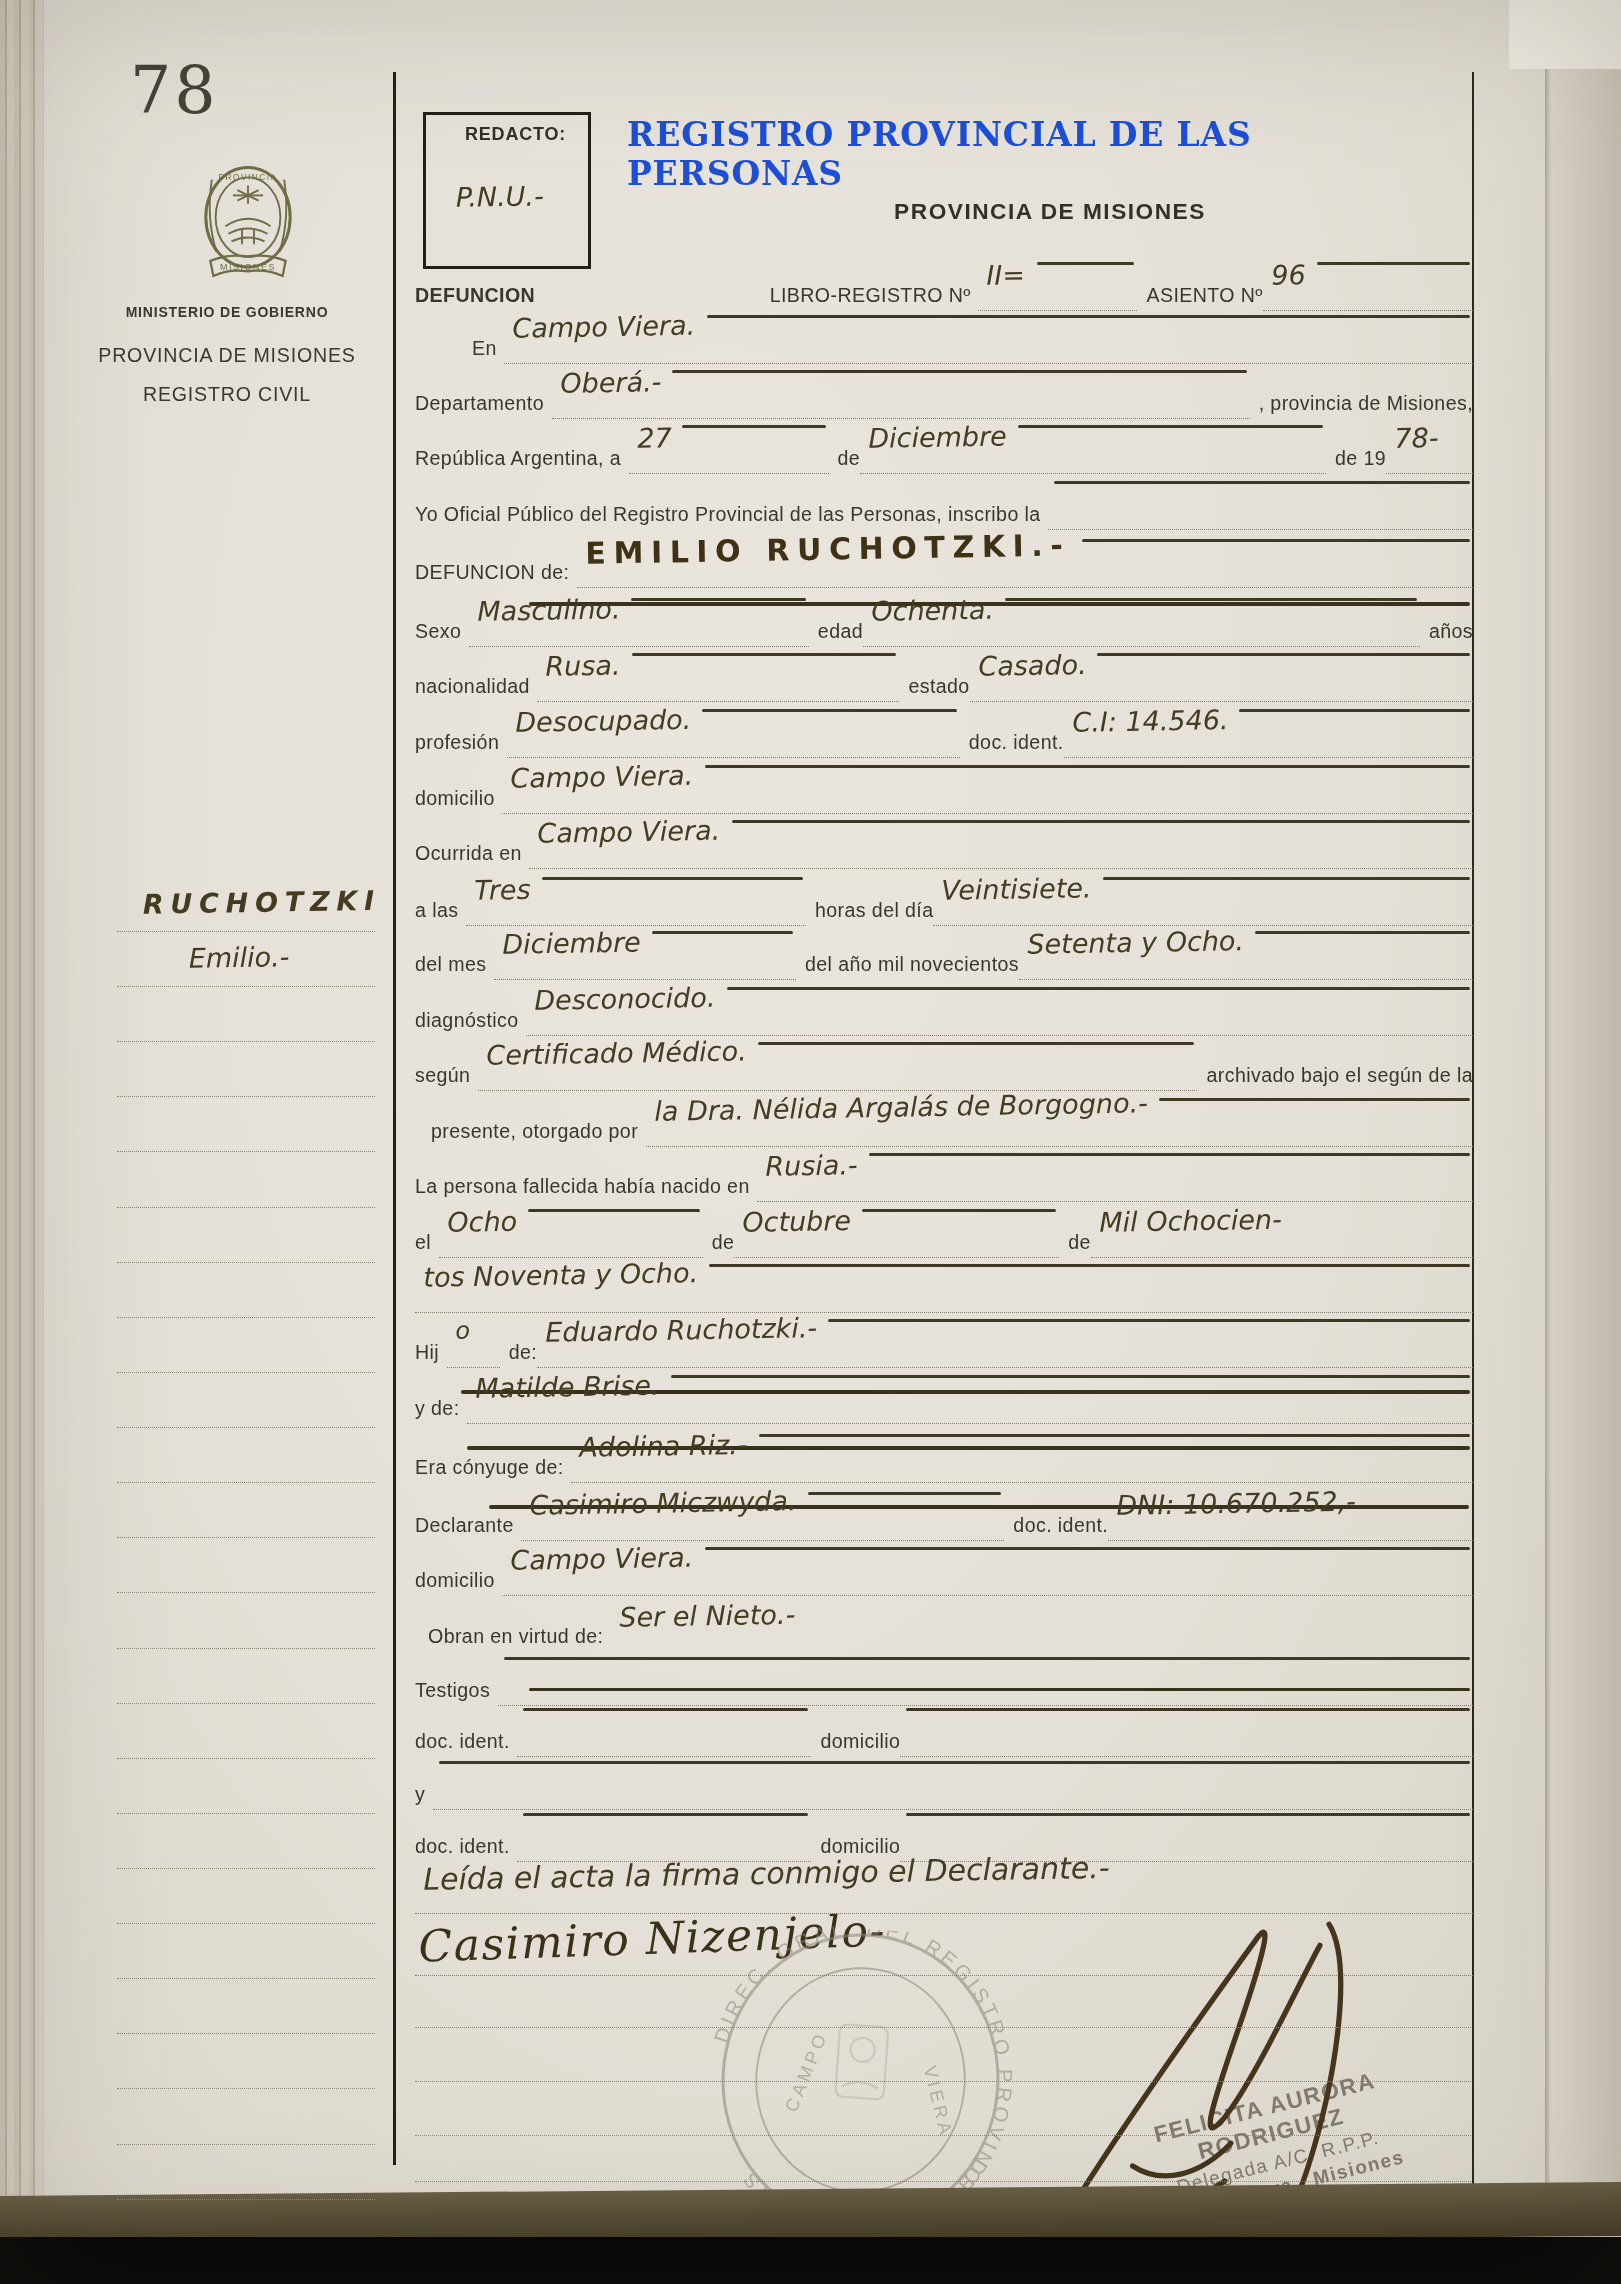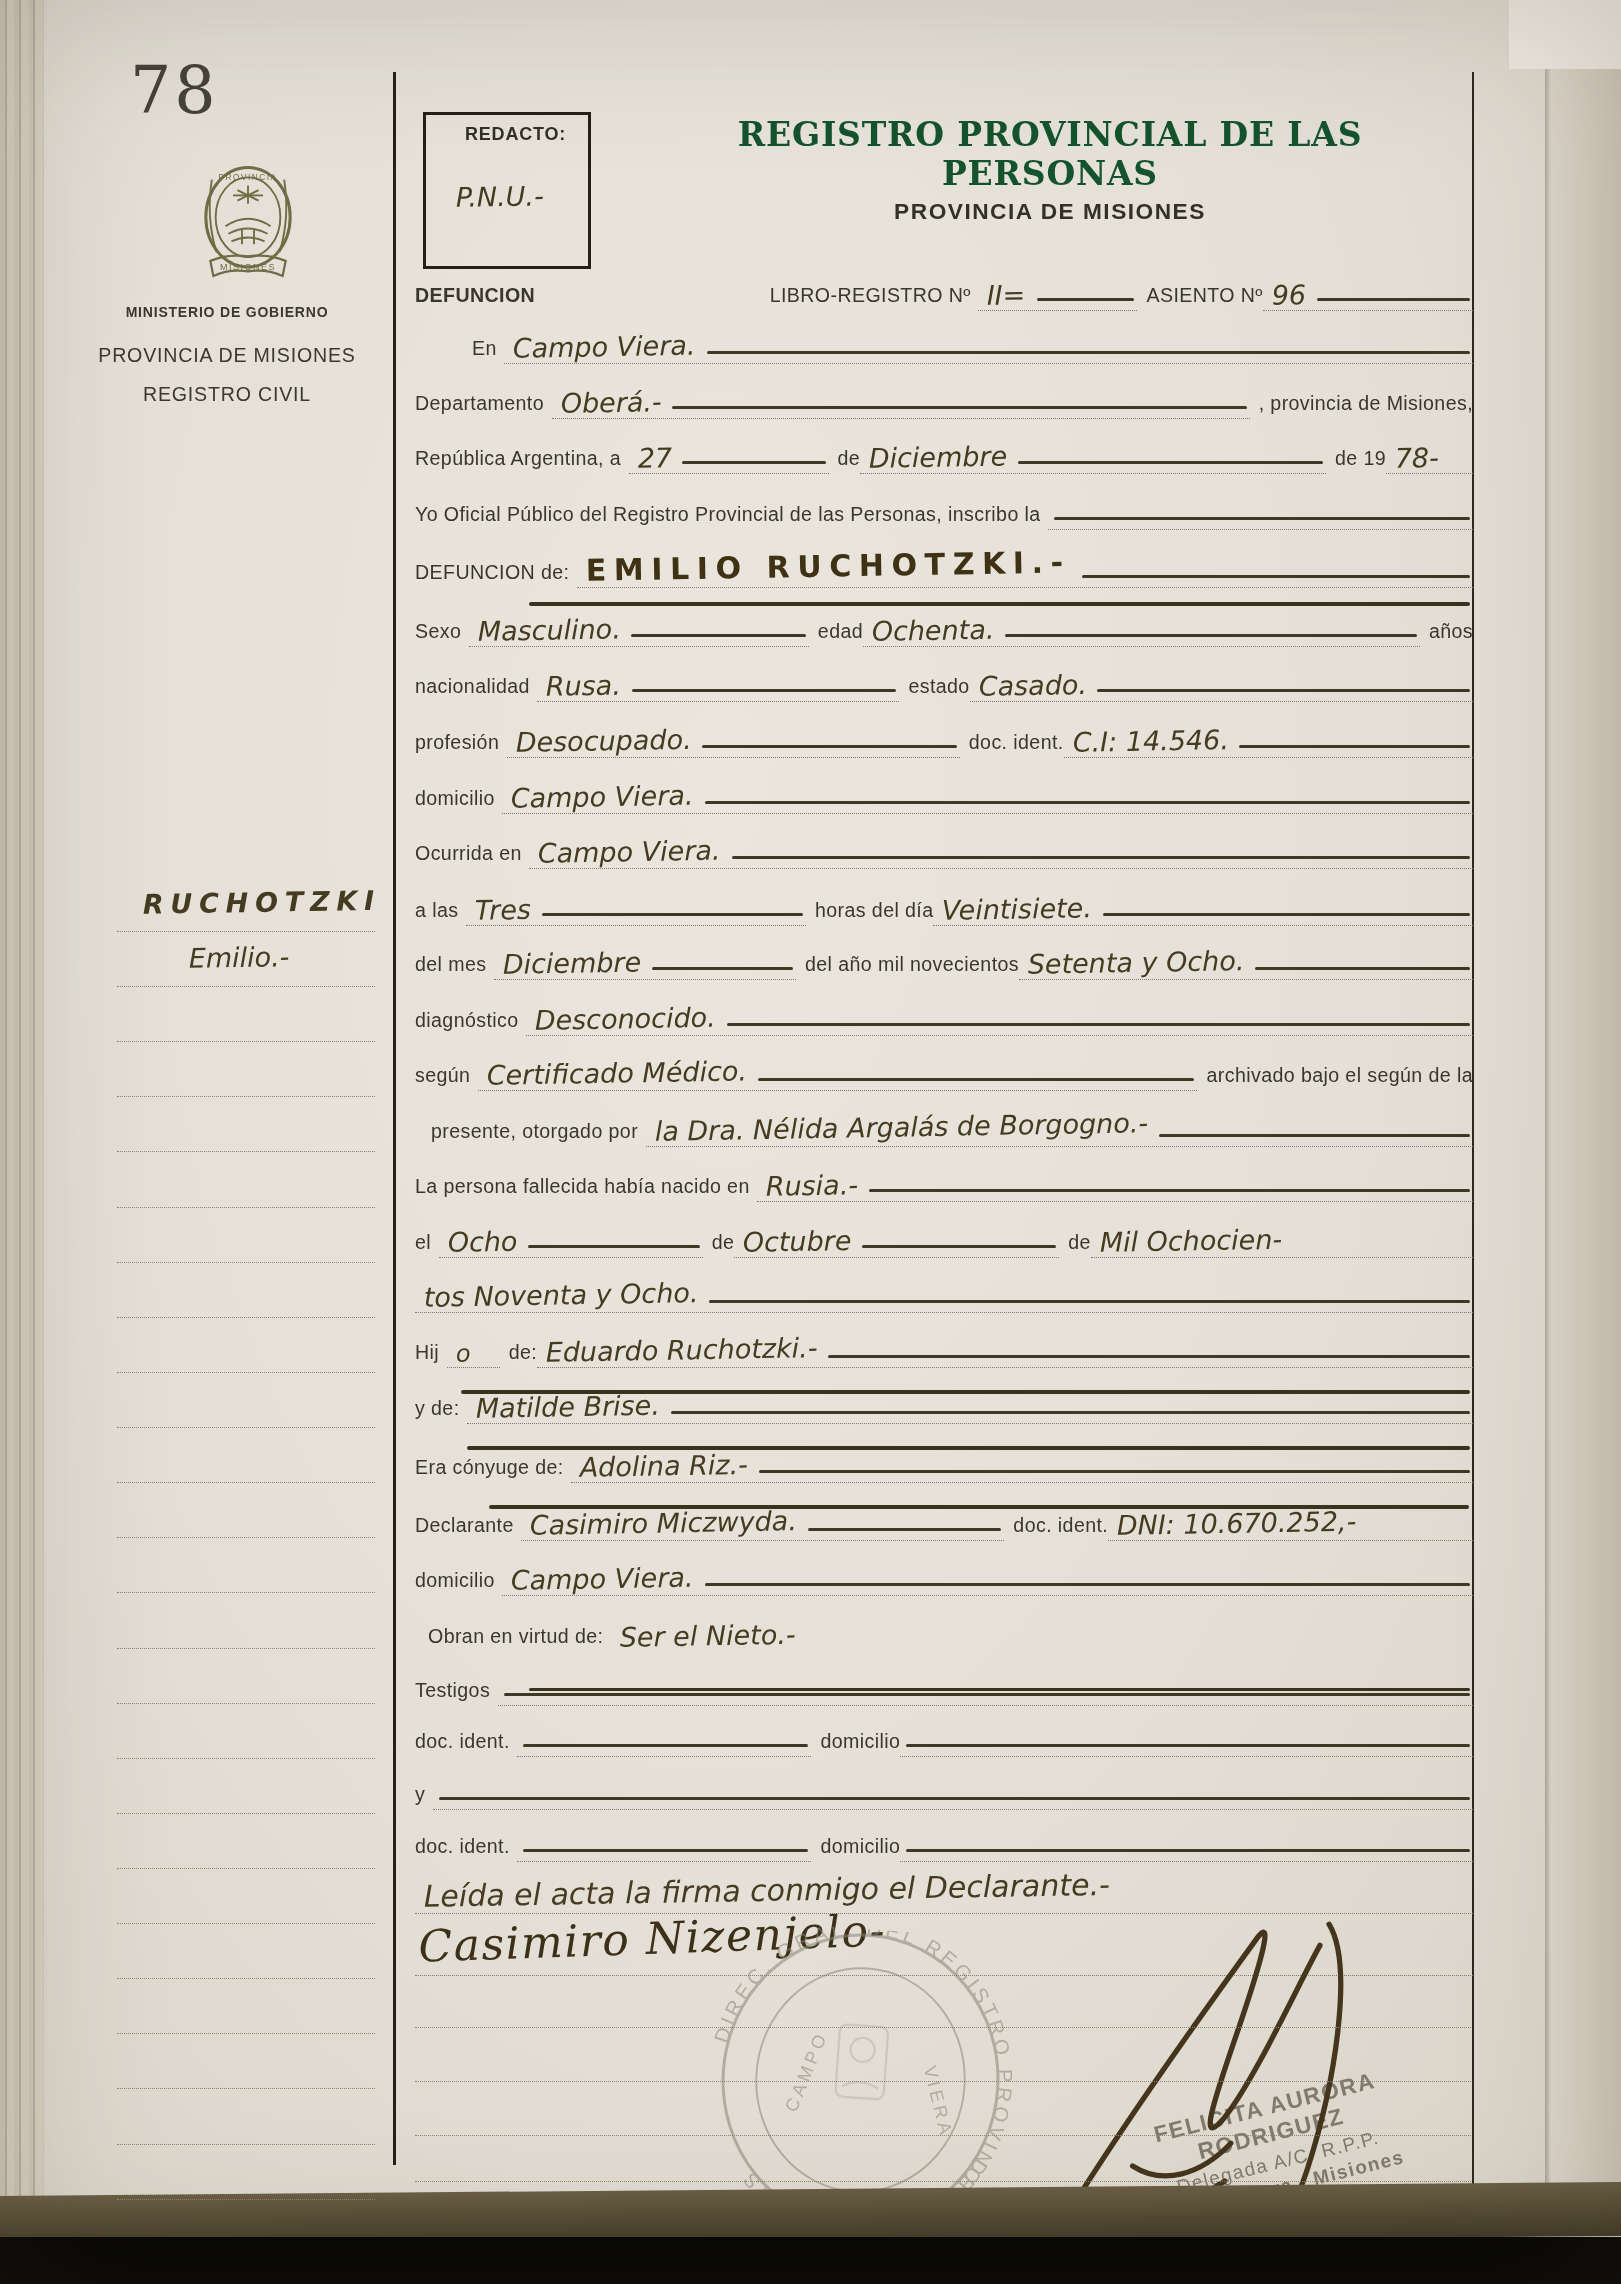--- a/index.html
+++ b/index.html
@@ -34,32 +34,32 @@
   .hw-caps{font-family:"DejaVu Sans",sans-serif;font-weight:bold;color:#3f3520;}
   .margin-surname{position:absolute;left:134px;top:891px;font-size:27px;letter-spacing:6.8px;}
   .margin-given{position:absolute;left:180px;top:945px;}
   .dotline{position:absolute;height:0;border-bottom:1.5px dotted #8a8475;}
 
   
   .redacto{position:absolute;left:423px;top:112px;width:162px;height:151px;border:3.8px solid #23201a;text-decoration:underline;}
   .redacto-label{position:absolute;left:39px;top:9px;font-size:18px;font-weight:bold;
     letter-spacing:0.8px;color:#33302a;}
   .redacto-note{position:absolute;left:21px;top:69px;transform:rotate(-32deg);}
-  .title{position:absolute;left:627px;top:115px;width:846px;text-align:center;
-    font-family:"DejaVu Serif",serif;font-weight:bold;font-size:33px;letter-spacing:0.8px;color:#14532d;}
+  .title{position:absolute;left:627px;top:115px;width:846px;
+    font-family:"DejaVu Serif",serif;font-weight:bold;font-size:33px;letter-spacing:0.8px;color:#1d4ed8;}
   .subtitle{position:absolute;left:627px;top:198px;width:846px;text-align:center;
     font-weight:bold;font-size:22.7px;letter-spacing:1.5px;color:#33302a;}
 
   
   .row{position:absolute;right:149px;height:48px;display:flex;align-items:flex-end;}
   .lbl{font-size:19.6px;line-height:1.15;color:#39362e;letter-spacing:0.4px;white-space:nowrap;
     padding:0 7.6px 4.5px 0;}
   .lbl.after{padding:0 0 4.5px 9px;}
   .spacer{width:227px;}
-  .fill{flex:1;display:flex;align-items:flex-end;border-bottom:1.5px dotted #817b6e;height:48px;min-width:30px;}
+  .fill{flex:1;display:flex;border-bottom:1.5px dotted #817b6e;height:48px;min-width:30px;}
   .hw{font-family:"DejaVu Sans",sans-serif;font-style:italic;font-size:27px;line-height:1;
     color:#453b20;white-space:nowrap;padding:0 4.5px 1.5px 9px;display:inline-block;
     transform:rotate(-1deg);transform-origin:left bottom;}
   .hw.big-caps{font-style:normal;font-weight:bold;font-size:30px;letter-spacing:7.6px;color:#3f3214;}
   .hw.small{font-size:24px;}
   .stroke{flex:1;height:0;border-top:3px solid #3e3824;border-radius:2.3px;margin:0 3px 9px 6px;min-width:22.7px;}
   .xline{position:absolute;height:3.8px;background:#39321d;border-radius:2.3px;}
   .sig{font-family:"DejaVu Serif",serif;font-style:italic;font-size:44px;color:#3c3118;
     letter-spacing:1.5px;transform:rotate(-2deg);transform-origin:left bottom;
     padding:0 0 3px 4.5px;white-space:nowrap;}

